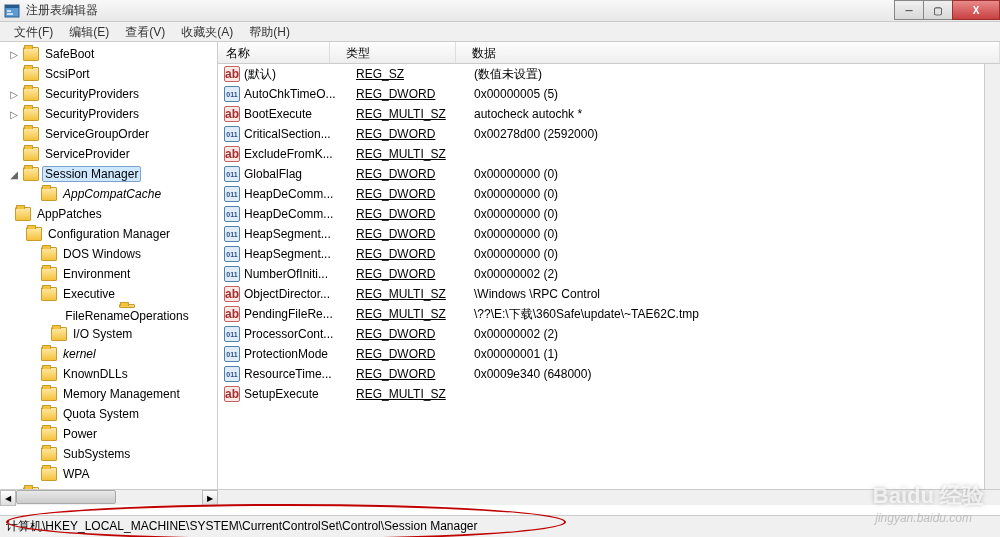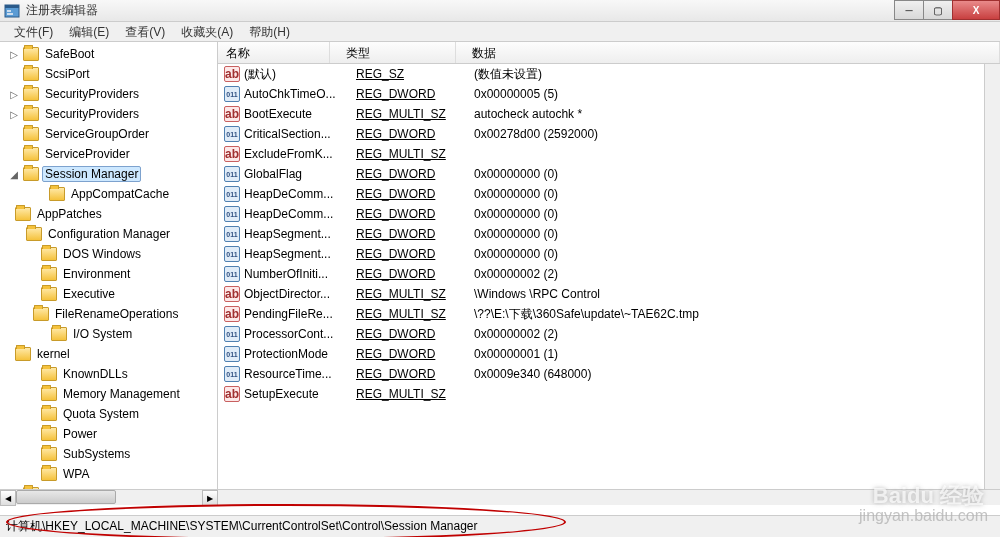--- a/index.html
+++ b/index.html
@@ -53,21 +53,21 @@
     .hscroll-thumb { position: absolute; left: 0; top: 0; height: 14px; width: 100px; background: linear-gradient(to bottom,#e8e8e8,#ccc); border: 1px solid #aaa; border-radius: 2px; }
     .vscroll-list { position: absolute; right: 0; top: 22px; bottom: 0; width: 16px; background: #f0f0f0; border-left: 1px solid #ccc; }
     .hscroll-list { position: absolute; bottom: 0; left: 218px; right: 0; height: 16px; background: #f0f0f0; border-top: 1px solid #ccc; }
 
     
     .statusbar { height: 22px; border-top: 1px solid #ccc; display: flex; align-items: center; padding: 0 6px; font-size: 12px; background: #f0f0f0; position: relative; }
     .status-oval { position: absolute; left: 6px; top: -12px; width: 560px; height: 36px; border: 2px solid #c00000; border-radius: 50%; pointer-events: none; }
 
     
     .watermark { position: absolute; right: 16px; bottom: 26px; color: rgba(255,255,255,0.7); font-size: 22px; text-shadow: 0 0 4px rgba(120,120,120,0.5); pointer-events: none; font-weight: bold; }
-    .watermark-sub { position: absolute; right: 12px; bottom: 12px; color: rgba(180,180,180,0.8); font-size: 16px; pointer-events: none; }
+    .watermark-sub { position: absolute; right: 28px; bottom: 12px; color: rgba(180,180,180,0.8); font-size: 12px; pointer-events: none; font-style: italic; }
   </style>
 </head>
 <body>
 
 <div class="titlebar">
   <svg class="titlebar-icon" viewBox="0 0 16 16">
       <rect x="1" y="2" width="14" height="12" fill="#5a9bd4" stroke="#2a5a8a"></rect>
       <rect x="1" y="2" width="14" height="3" fill="#2a5a8a"></rect>
       <rect x="3" y="7" width="4" height="2" fill="#cde"></rect>
       <rect x="3" y="10" width="6" height="2" fill="#cde"></rect>
@@ -120,21 +120,21 @@
         <div class="tree-row" style="padding-left: 8px;">
           <span class="tglyph"> </span>
           <span class="folder-ic"></span>
           <span class="tree-label">ServiceProvider</span>
         </div>
         <div class="tree-row" style="padding-left: 8px;">
           <span class="tglyph">◢</span>
           <span class="folder-ic"></span>
           <span class="tree-label selected">Session Manager</span>
         </div>
-        <div class="tree-row" style="padding-left: 34px;">
+        <div class="tree-row" style="padding-left: 26px; font-style: italic;">
           <span class="tglyph"> </span>
           <span class="folder-ic"></span>
           <span class="tree-label">AppCompatCache</span>
         </div>
         <div class="tree-row" style="">
           <span class="tglyph"> </span>
           <span class="folder-ic"></span>
           <span class="tree-label">AppPatches</span>
         </div>
         <div class="tree-row" style="padding-left: 11px;">
@@ -150,31 +150,31 @@
         <div class="tree-row" style="padding-left: 26px;">
           <span class="tglyph"> </span>
           <span class="folder-ic"></span>
           <span class="tree-label">Environment</span>
         </div>
         <div class="tree-row" style="padding-left: 26px;">
           <span class="tglyph"> </span>
           <span class="folder-ic"></span>
           <span class="tree-label">Executive</span>
         </div>
-        <div class="tree-row" style="padding-left: 18px;">
+        <div class="tree-row" style="padding-left: 37px; flex-direction: column;">
           <span class="tglyph"> </span>
           <span class="folder-ic"></span>
           <span class="tree-label">FileRenameOperations</span>
         </div>
         <div class="tree-row" style="padding-left: 36px;">
           <span class="tglyph"> </span>
           <span class="folder-ic"></span>
           <span class="tree-label">I/O System</span>
         </div>
-        <div class="tree-row" style="">
+        <div class="tree-row" style="padding-left: 26px; font-style: italic;">
           <span class="tglyph"> </span>
           <span class="folder-ic"></span>
           <span class="tree-label">kernel</span>
         </div>
         <div class="tree-row" style="padding-left: 26px;">
           <span class="tglyph"> </span>
           <span class="folder-ic"></span>
           <span class="tree-label">KnownDLLs</span>
         </div>
         <div class="tree-row" style="padding-left: 26px;">

